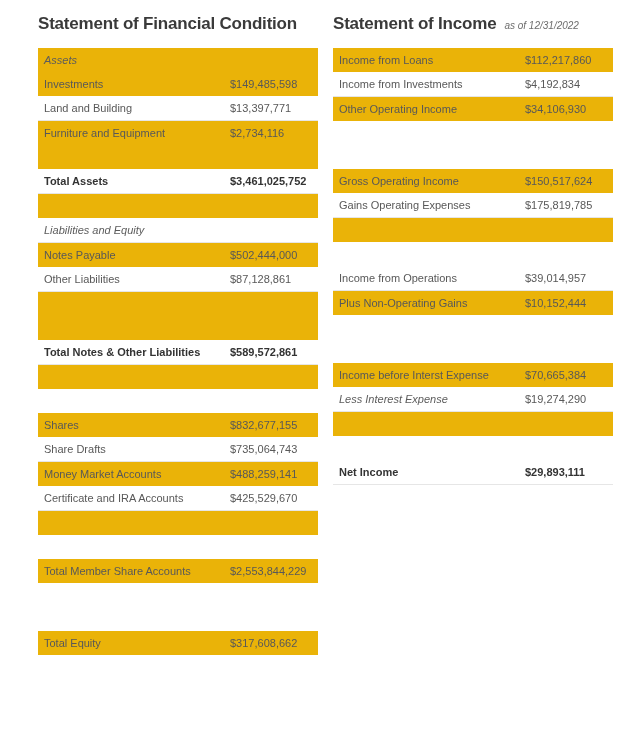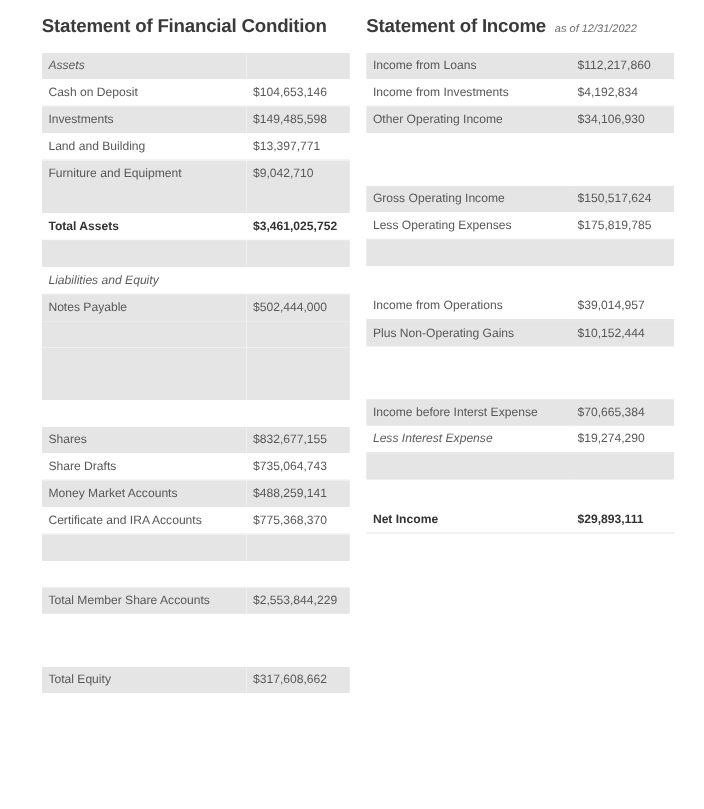--- a/index.html
+++ b/index.html
@@ -71,21 +71,21 @@
     vertical-align: middle;
     line-height: 24px;
     height: 24px;
     overflow: hidden;
     white-space: nowrap;
   }
 
   td.label { width: 180px; }
   td.value { width: 88px; padding-left: 4px; }
 
-  tr.shaded td { background: #e5e5e5; }
+  tr.shaded td { background: #eab308; }
   tr.plain td  { background: #ffffff; }
 
   tr.spacer td {
     font-size: 0;
     line-height: 24px;
   }
 
   tr.italic td.label {
     font-style: italic;
     color: #5c5c5c;
@@ -109,35 +109,31 @@
     <div class="panel-header">
       <span class="panel-title">Statement of Financial Condition</span>
       <span class="panel-subtitle"></span>
     </div>
     <table class="statement">
       <tbody id="left-rows">
           <tr class="shaded italic">
             <td class="label">Assets</td>
             <td class="value"></td>
           </tr>
-          <tr class="plain ruled">
-            <td class="label">Cash on Deposit</td>
-            <td class="value">$104,653,146</td>
-          </tr>
           <tr class="shaded">
             <td class="label">Investments</td>
             <td class="value">$149,485,598</td>
           </tr>
           <tr class="plain ruled">
             <td class="label">Land and Building</td>
             <td class="value">$13,397,771</td>
           </tr>
           <tr class="shaded">
             <td class="label">Furniture and Equipment</td>
-            <td class="value">$9,042,710</td>
+            <td class="value">$2,734,116</td>
           </tr>
           <tr class="shaded spacer">
             <td class="label"></td>
             <td class="value"></td>
           </tr>
           <tr class="plain bold ruled">
             <td class="label">Total Assets</td>
             <td class="value">$3,461,025,752</td>
           </tr>
           <tr class="shaded spacer">
@@ -145,27 +141,35 @@
             <td class="value"></td>
           </tr>
           <tr class="plain italic ruled">
             <td class="label">Liabilities and Equity</td>
             <td class="value"></td>
           </tr>
           <tr class="shaded">
             <td class="label">Notes Payable</td>
             <td class="value">$502,444,000</td>
           </tr>
-          <tr class="shaded spacer">
-            <td class="label"></td>
-            <td class="value"></td>
-          </tr>
-          <tr class="shaded spacer">
-            <td class="label"></td>
-            <td class="value"></td>
+          <tr class="plain ruled">
+            <td class="label">Other Liabilities</td>
+            <td class="value">$87,128,861</td>
+          </tr>
+          <tr class="shaded spacer">
+            <td class="label"></td>
+            <td class="value"></td>
+          </tr>
+          <tr class="shaded spacer">
+            <td class="label"></td>
+            <td class="value"></td>
+          </tr>
+          <tr class="plain bold ruled">
+            <td class="label">Total Notes &amp; Other Liabilities</td>
+            <td class="value">$589,572,861</td>
           </tr>
           <tr class="shaded spacer">
             <td class="label"></td>
             <td class="value"></td>
           </tr>
           <tr class="plain spacer">
             <td class="label"></td>
             <td class="value"></td>
           </tr>
           <tr class="shaded">
@@ -175,21 +179,21 @@
           <tr class="plain ruled">
             <td class="label">Share Drafts</td>
             <td class="value">$735,064,743</td>
           </tr>
           <tr class="shaded">
             <td class="label">Money Market Accounts</td>
             <td class="value">$488,259,141</td>
           </tr>
           <tr class="plain ruled">
             <td class="label">Certificate and IRA Accounts</td>
-            <td class="value">$775,368,370</td>
+            <td class="value">$425,529,670</td>
           </tr>
           <tr class="shaded spacer">
             <td class="label"></td>
             <td class="value"></td>
           </tr>
           <tr class="plain spacer">
             <td class="label"></td>
             <td class="value"></td>
           </tr>
           <tr class="shaded">
@@ -237,21 +241,21 @@
           </tr>
           <tr class="plain spacer">
             <td class="label"></td>
             <td class="value"></td>
           </tr>
           <tr class="shaded">
             <td class="label">Gross Operating Income</td>
             <td class="value">$150,517,624</td>
           </tr>
           <tr class="plain ruled">
-            <td class="label">Less Operating Expenses</td>
+            <td class="label">Gains Operating Expenses</td>
             <td class="value">$175,819,785</td>
           </tr>
           <tr class="shaded spacer">
             <td class="label"></td>
             <td class="value"></td>
           </tr>
           <tr class="plain spacer">
             <td class="label"></td>
             <td class="value"></td>
           </tr>

